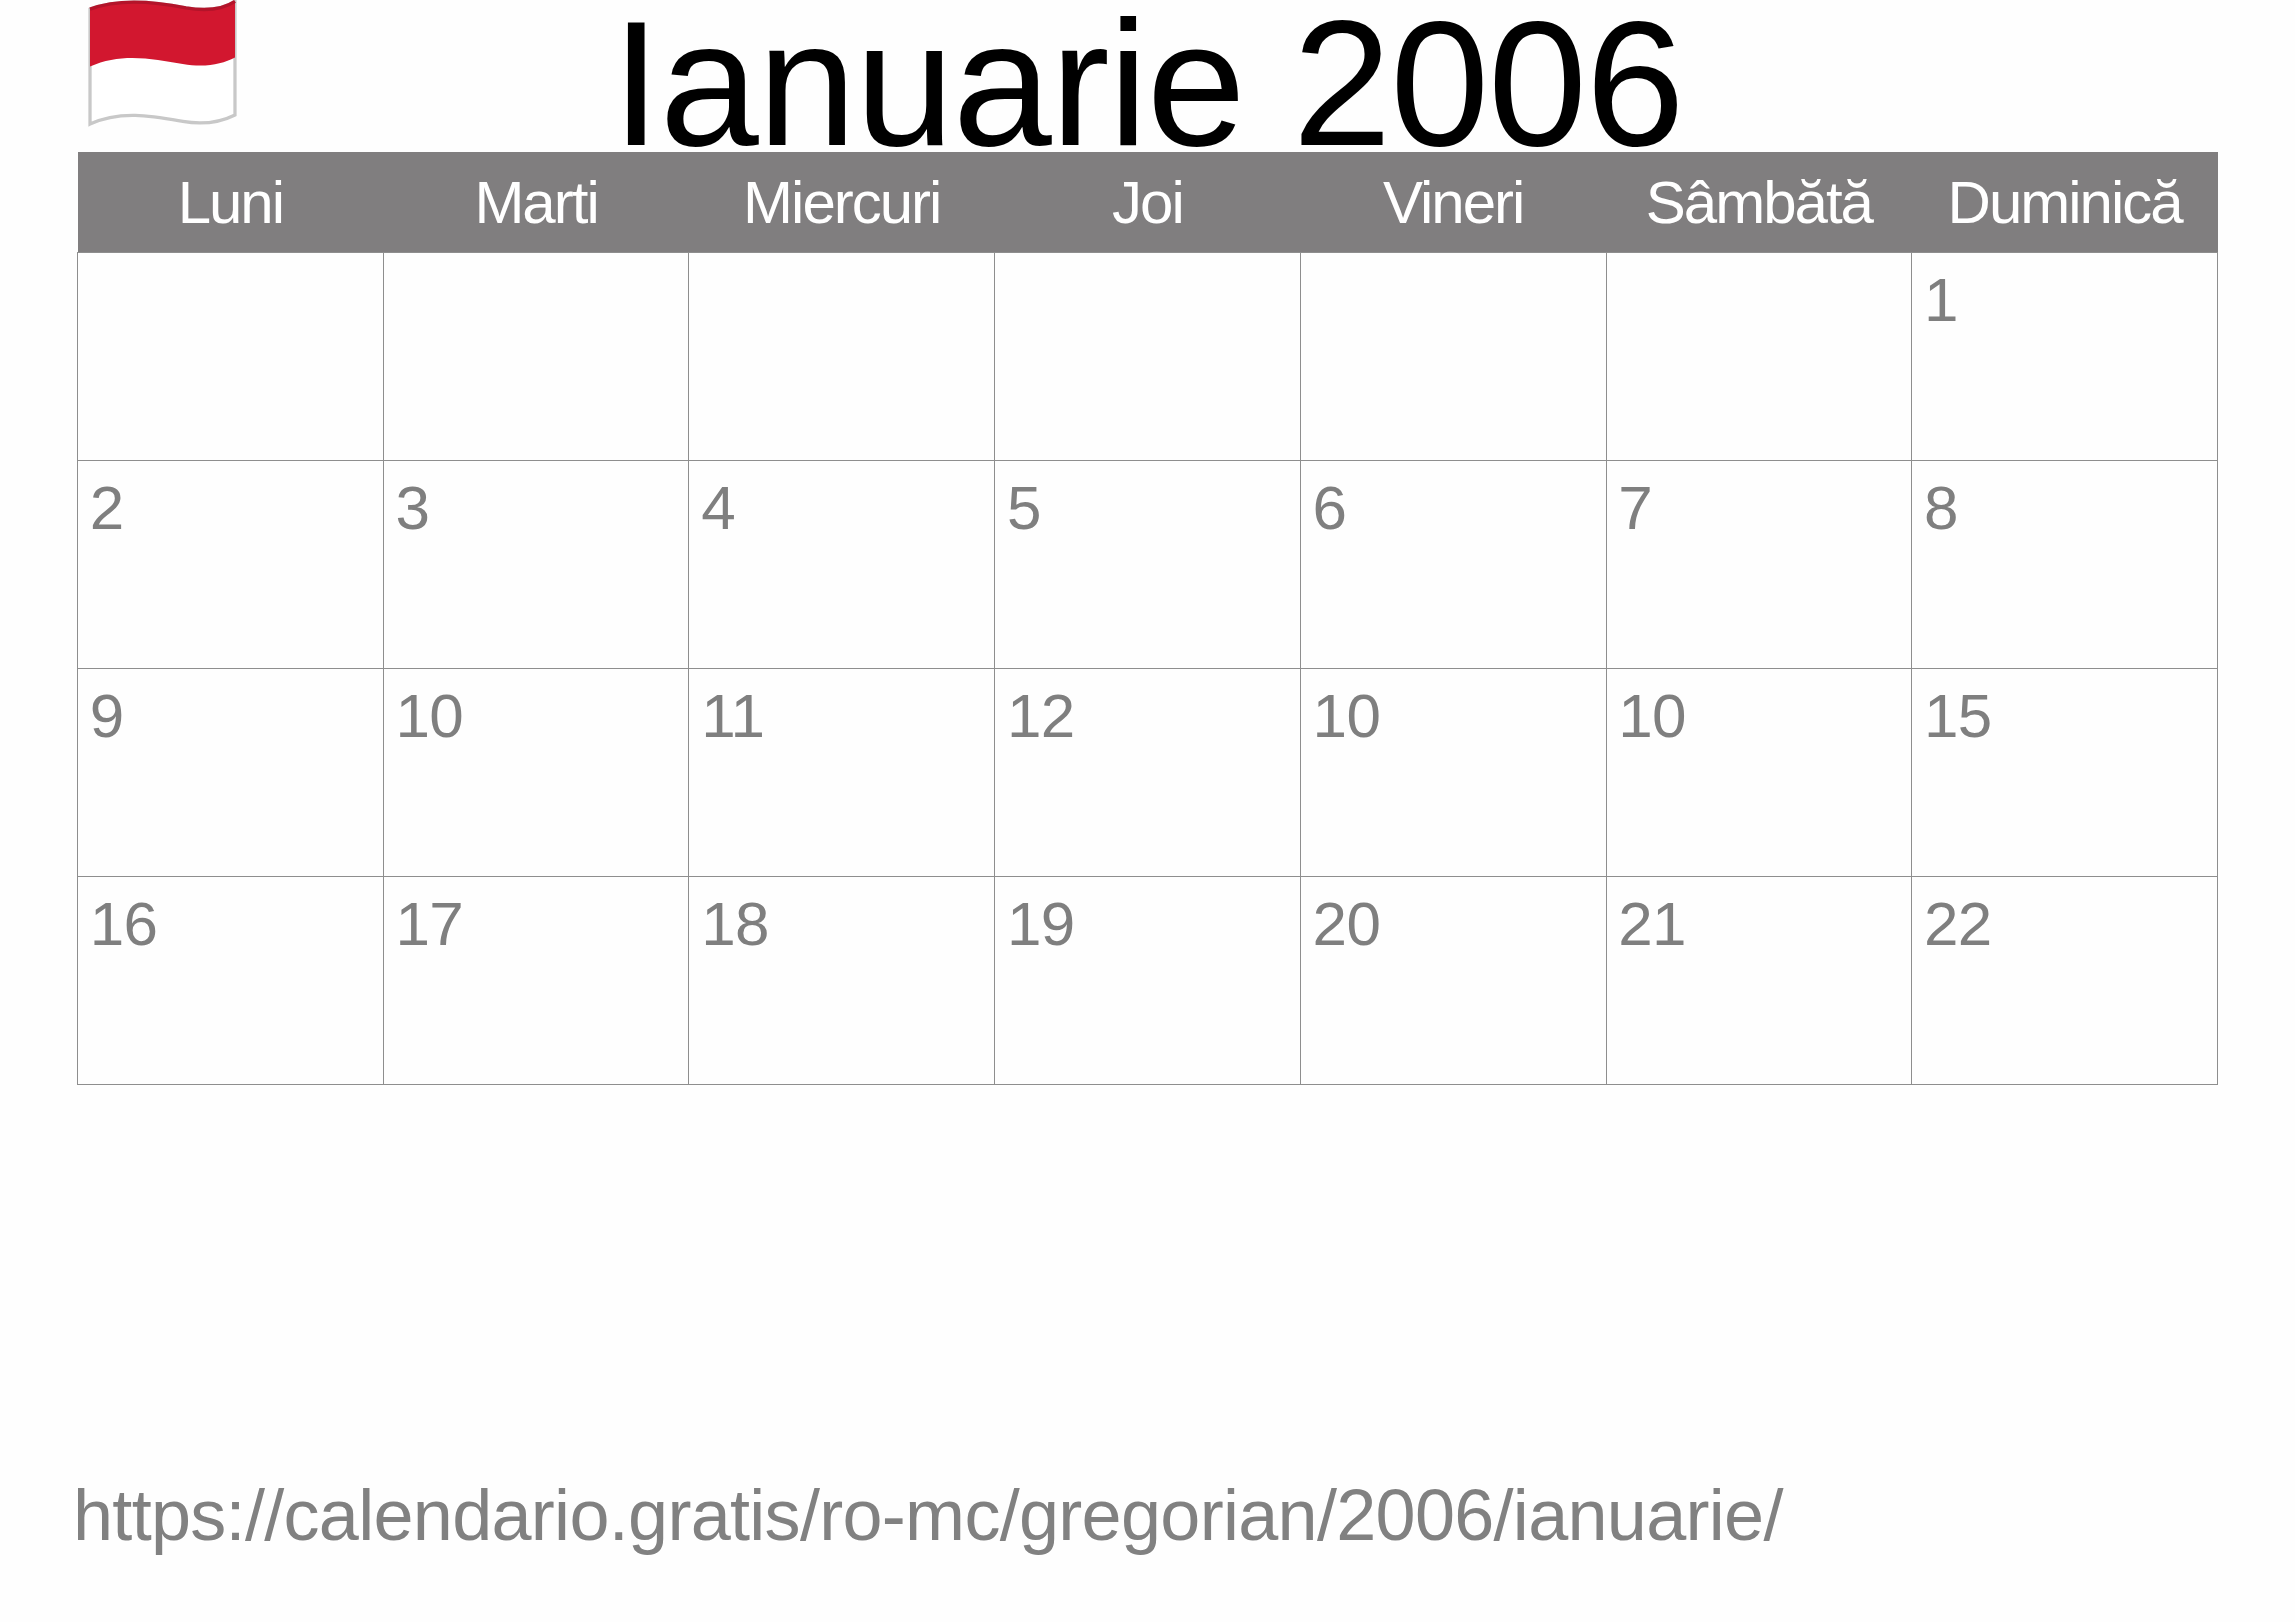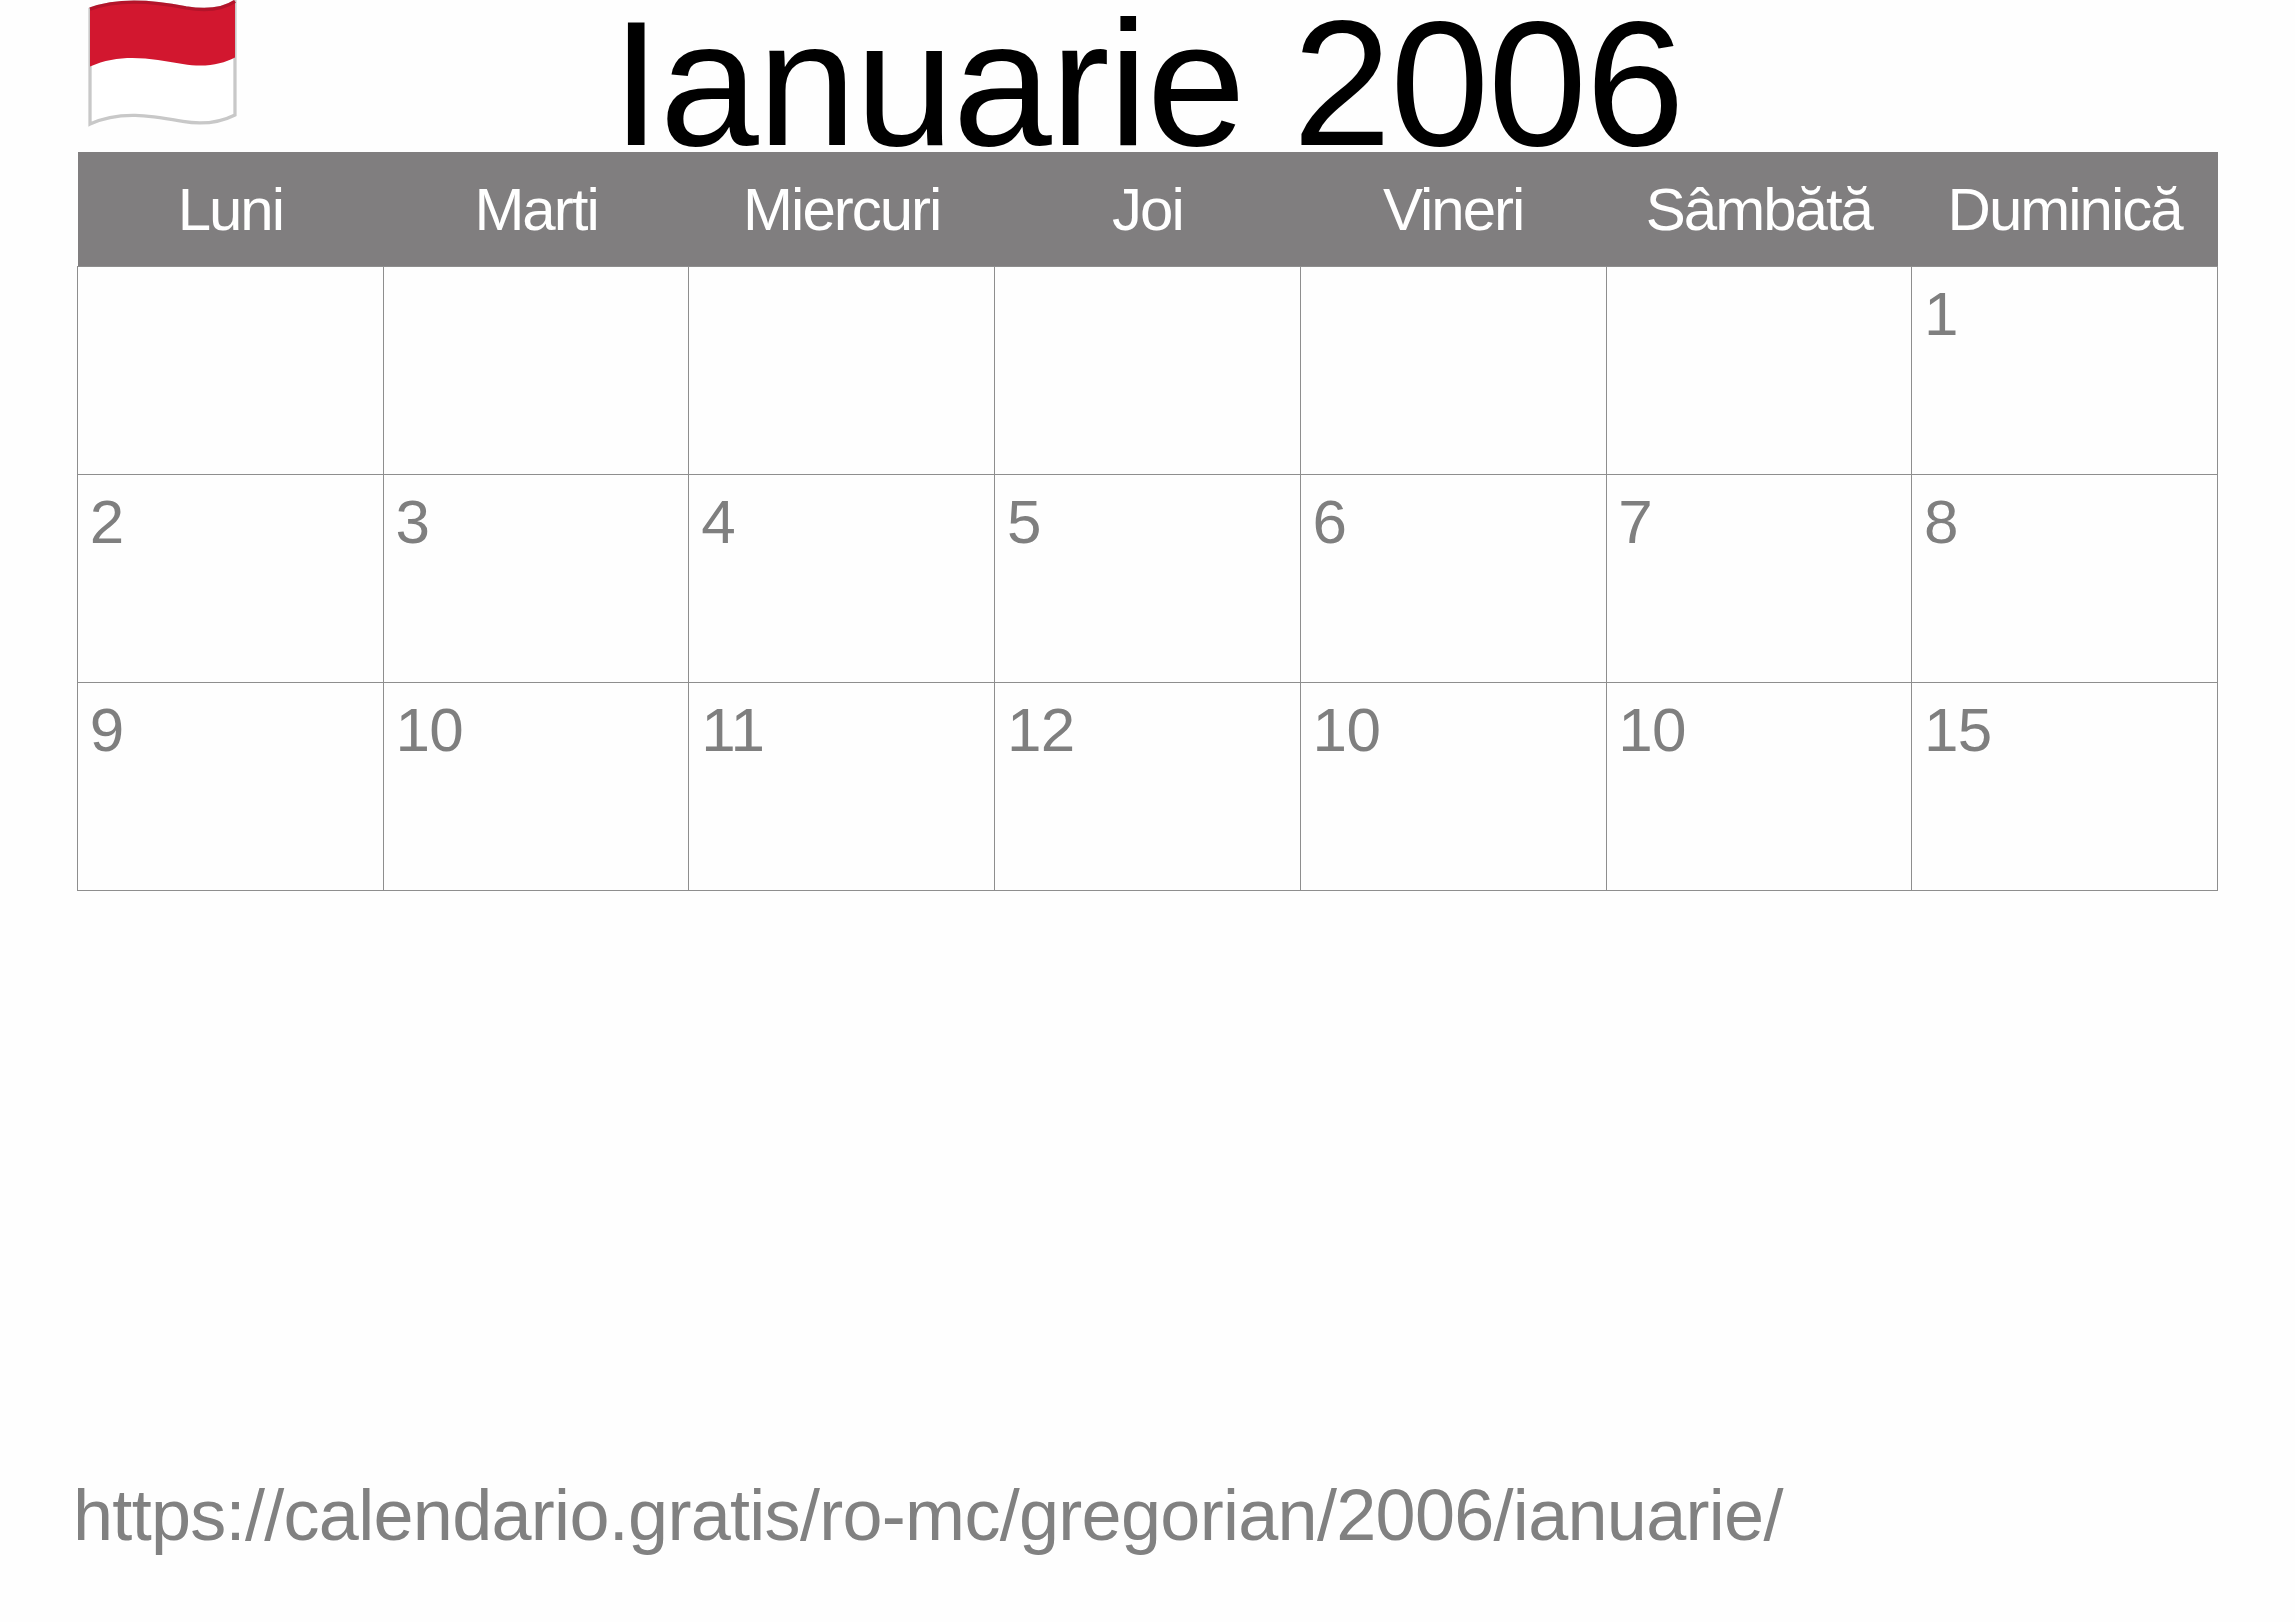--- a/index.html
+++ b/index.html
@@ -15,21 +15,21 @@
     position: absolute; left: 77px; width: 2141px; top: -5.2px;
     text-align: center; font-size: 178px; line-height: 178px;
     color: #000; white-space: nowrap; letter-spacing: -1.3px;
   }
   .calendar {
     position: absolute; left: 77px; top: 152px; width: 2141px;
     border-collapse: collapse; table-layout: fixed;
   }
   .calendar th {
     background: #807e7f; color: #ffffff; font-weight: normal;
-    font-size: 60px; height: 82px; padding: 16px; text-align: center;
+    font-size: 60px; height: 82px; padding: 9px; text-align: center;
     vertical-align: middle; letter-spacing: -2px; white-space: nowrap;
     border: none;
   }
   .calendar td {
     height: 207px; border: 1.3px solid #8e8e8e; vertical-align: top;
     padding: 0; background: #fefefe;
   }
   .day-num {
     display: block; font-size: 62px; line-height: 62px; color: #7f7f7f;
     padding: 15.7px 0 0 11.8px; letter-spacing: -0.7px;
@@ -126,17 +126,40 @@
       <td>
           <span class="day-num">10</span>
         </td>
       <td>
           <span class="day-num">10</span>
         </td>
       <td>
           <span class="day-num">15</span>
         </td>
     </tr>
+    <tr>
+      <td>
+          <span class="day-num">16</span>
+        </td>
+      <td>
+          <span class="day-num">17</span>
+        </td>
+      <td>
+          <span class="day-num">18</span>
+        </td>
+      <td>
+          <span class="day-num">19</span>
+        </td>
+      <td>
+          <span class="day-num">20</span>
+        </td>
+      <td>
+          <span class="day-num">21</span>
+        </td>
+      <td>
+          <span class="day-num">22</span>
+        </td>
+    </tr>
   </tbody>
 </table>
 
 <a class="footer-url">https://calendario.gratis/ro-mc/gregorian/2006/ianuarie/</a>
 
 
 </body></html>

